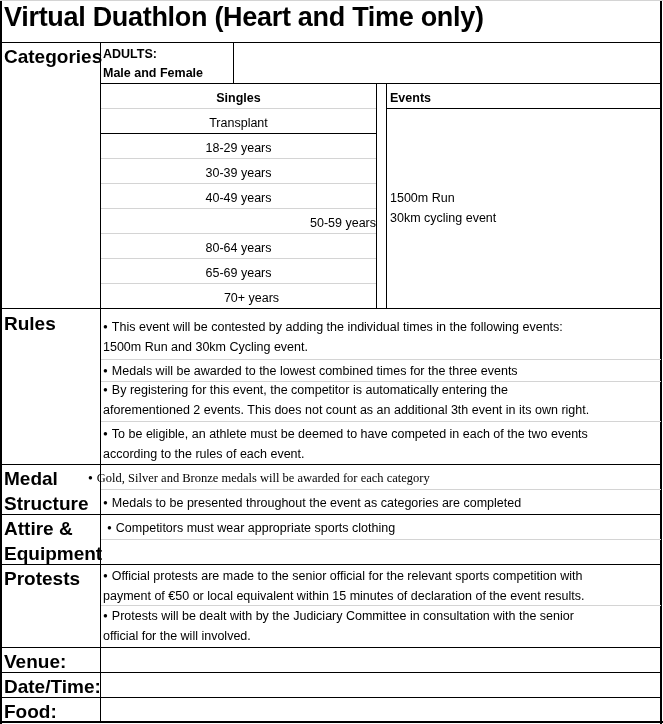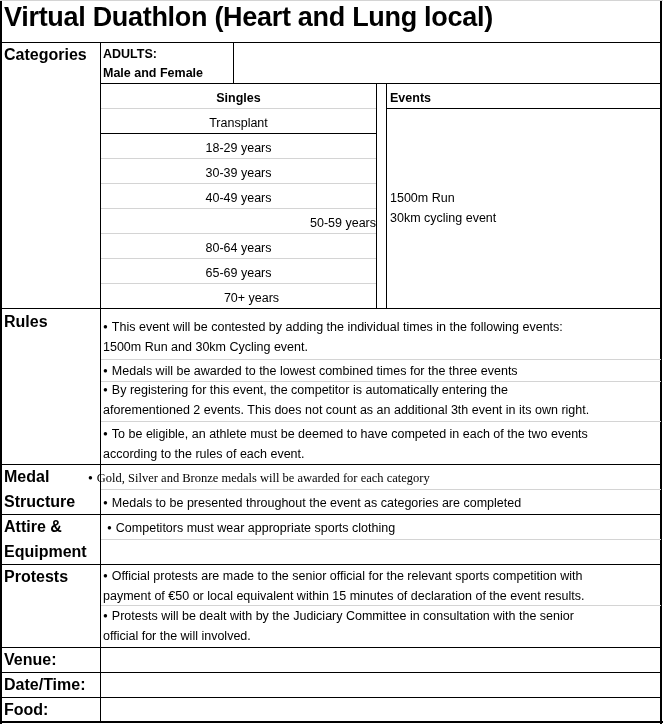--- a/index.html
+++ b/index.html
@@ -4,21 +4,21 @@
 <style>
   html, body { margin:0; padding:0; background:#ffffff; }
   body { width:663px; height:724px; position:relative; overflow:hidden;
          font-family:"Liberation Sans", "DejaVu Sans", sans-serif; color:#000; }
   .hl { position:absolute; height:0; border-top:1px solid #000; }
   .hl2 { position:absolute; height:0; border-top:2px solid #000; }
   .hg { position:absolute; height:0; border-top:1px solid #d4d4d4; }
   .vl { position:absolute; width:0; border-left:1px solid #000; }
   .vl2 { position:absolute; width:0; border-left:2px solid #000; }
   .title { position:absolute; left:4px; top:2px; font-size:27px; font-weight:bold; white-space:nowrap; letter-spacing:-0.3px; }
-  .lbl { position:absolute; left:4px; font-size:16px; font-weight:bold; white-space:nowrap; }
+  .lbl { position:absolute; left:4px; font-size:19px; font-weight:bold; white-space:nowrap; }
   .txt { position:absolute; font-size:12.5px; white-space:nowrap; }
   .bold { font-weight:bold; }
   .ctr { text-align:center; }
   .bullet::before { content:"\25CF"; font-size:8px; margin-right:4px; position:relative; top:-2px; }
 </style>
 </head>
 <body>
 
 <div class="vl2" style="left:0;top:0;height:724px;"></div>
 <div class="vl2" style="left:660px;top:0;height:724px;"></div>
@@ -58,21 +58,21 @@
 
 <div class="hg" style="left:101px;top:539px;width:560px;"></div>
 <div class="hl" style="left:0;top:564px;width:662px;"></div>
 
 <div class="hg" style="left:101px;top:605px;width:560px;"></div>
 <div class="hl" style="left:0;top:647px;width:662px;"></div>
 
 <div class="hl" style="left:0;top:672px;width:662px;"></div>
 <div class="hl" style="left:0;top:697px;width:662px;"></div>
 
-<div class="title">Virtual Duathlon (Heart and Lung local)</div>
+<div class="title">Virtual Duathlon (Heart and Time only)</div>
 
 <div class="lbl" style="top:46px;">Categories</div>
 <div class="txt bold" style="left:103px;top:47px;">ADULTS:</div>
 <div class="txt bold" style="left:103px;top:66px;">Male and Female</div>
 
 <div class="txt bold ctr" style="left:101px;width:275px;top:91px;">Singles</div>
 <div class="txt ctr" style="left:101px;width:275px;top:116px;">Transplant</div>
 
 <div class="txt ctr" style="left:101px;width:275px;top:141px;">18-29 years</div>
 <div class="txt ctr" style="left:101px;width:275px;top:166px;">30-39 years</div>

